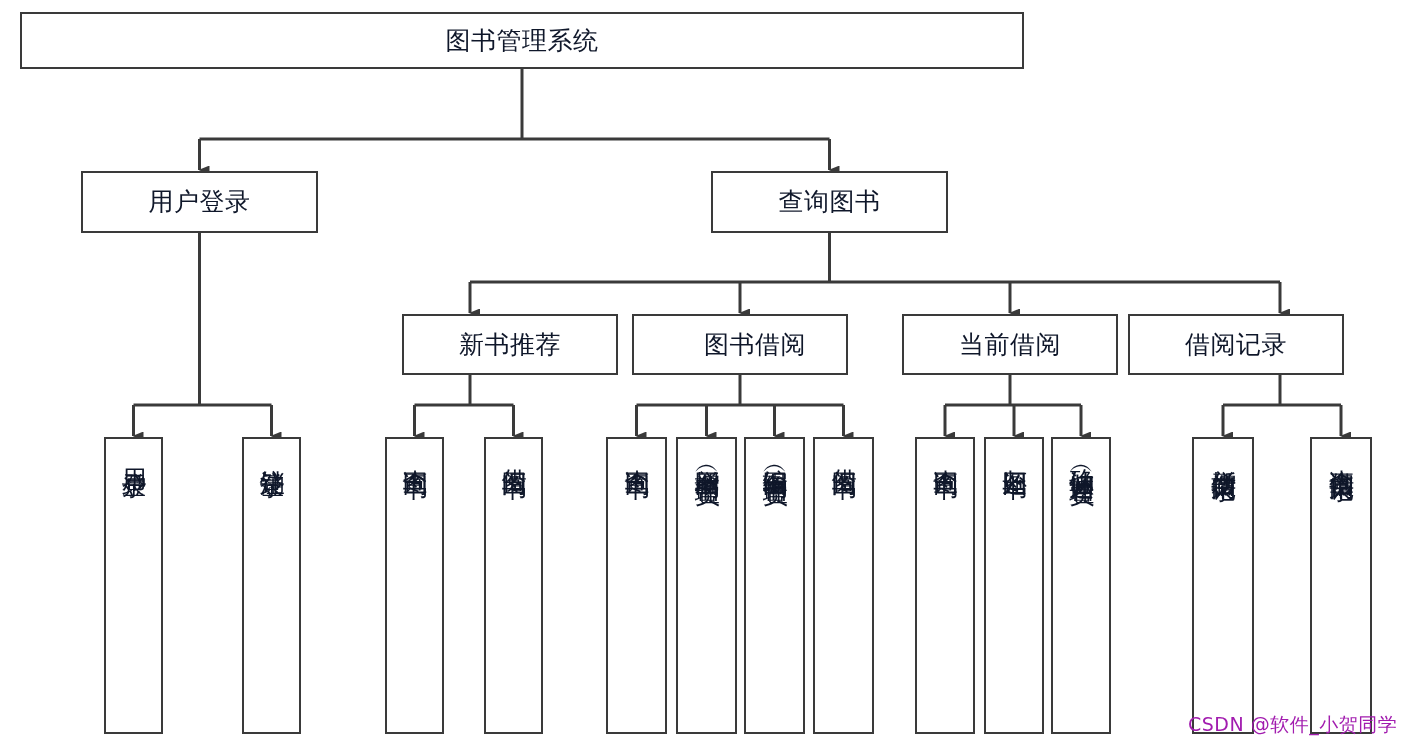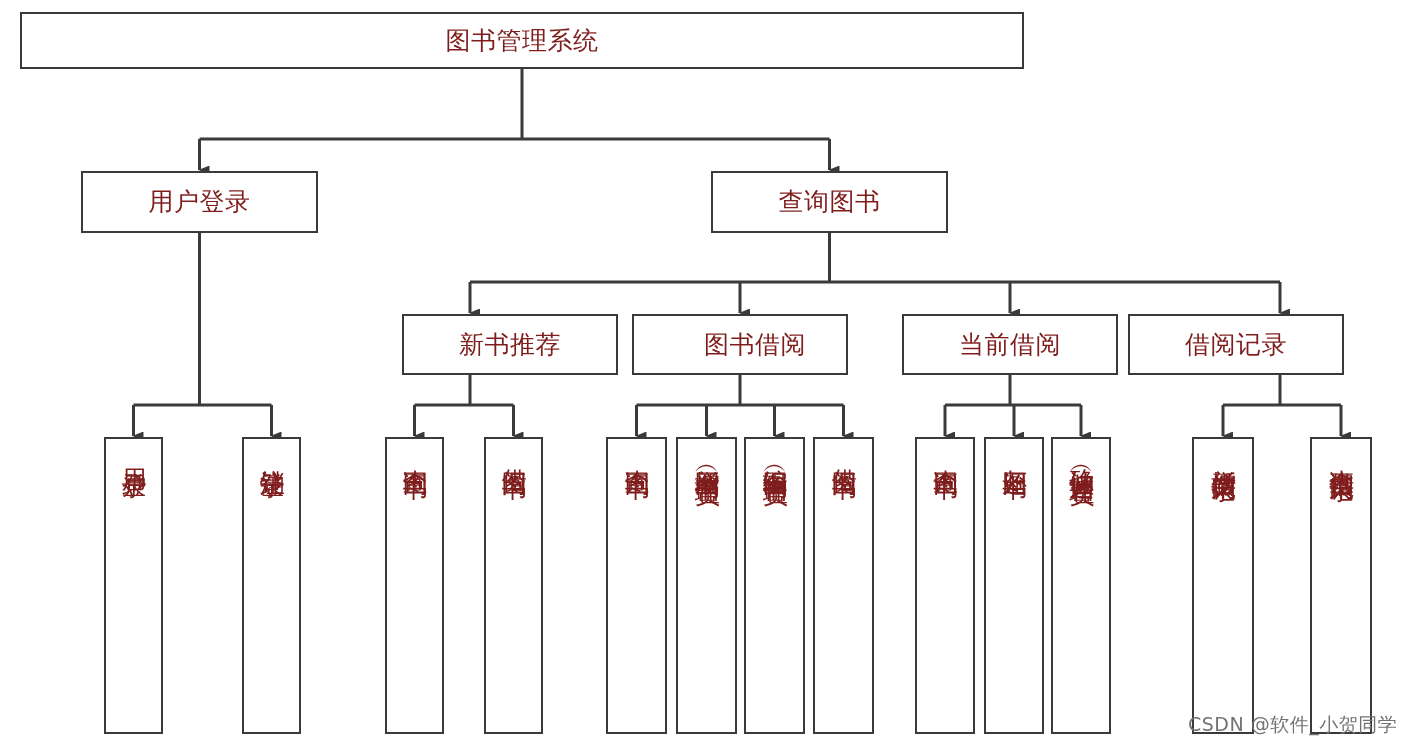--- a/index.html
+++ b/index.html
@@ -32,21 +32,21 @@
     position: absolute;
     box-sizing: border-box;
     background: #ffffff;
     border: 2.5px solid #3a3a3a;
     display: flex;
     align-items: center;
     justify-content: center;
     overflow: hidden;
   }
   .node .label {
-    color: #7f1d1d;
+    color: #0f172a;
     text-align: right;
     line-height: 1.18;
     letter-spacing: 0.5px;
     white-space: nowrap;
   }
   .node.horizontal .label {
     font-size: 25px;
   }
   .node.root .label {
     font-size: 25px;
@@ -62,21 +62,21 @@
     font-size: 25px;
     line-height: 1.05;
     letter-spacing: 2px;
     white-space: nowrap;
   }
   .watermark {
     position: absolute;
     left: 1188px;
     top: 712px;
     font-size: 19px;
-    color: #737373;
+    color: #a21caf;
     font-family: "DejaVu Sans", "Liberation Sans", sans-serif;
     white-space: nowrap;
     letter-spacing: 0.5px;
   }
 </style>
 </head>
 <body>
 
 <div id="diagram-root">
 

